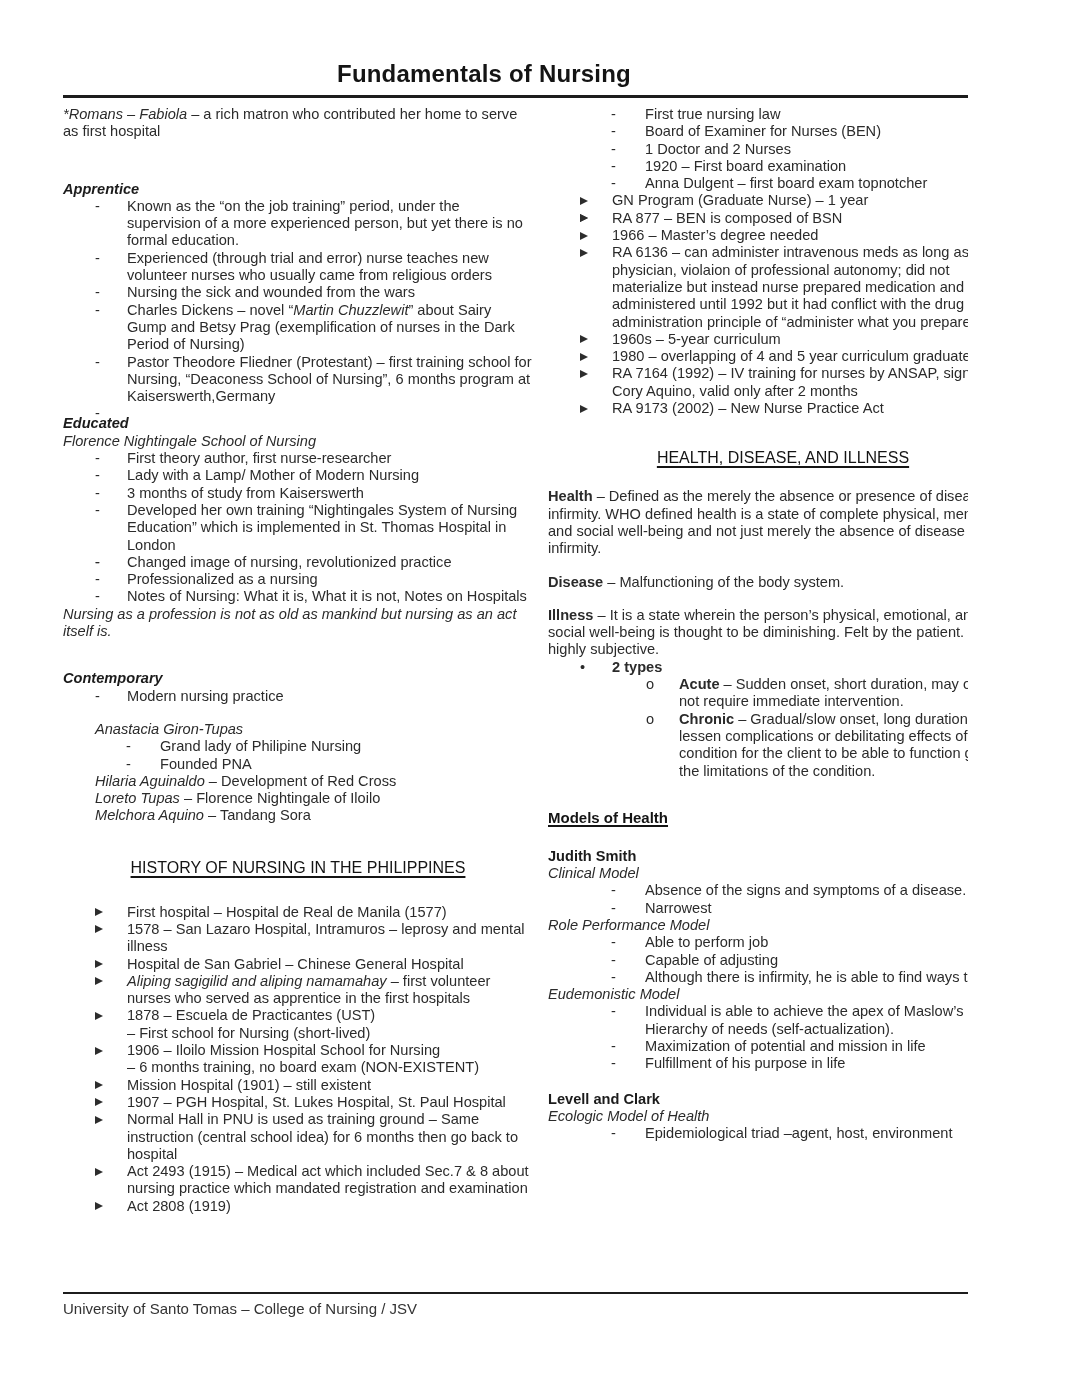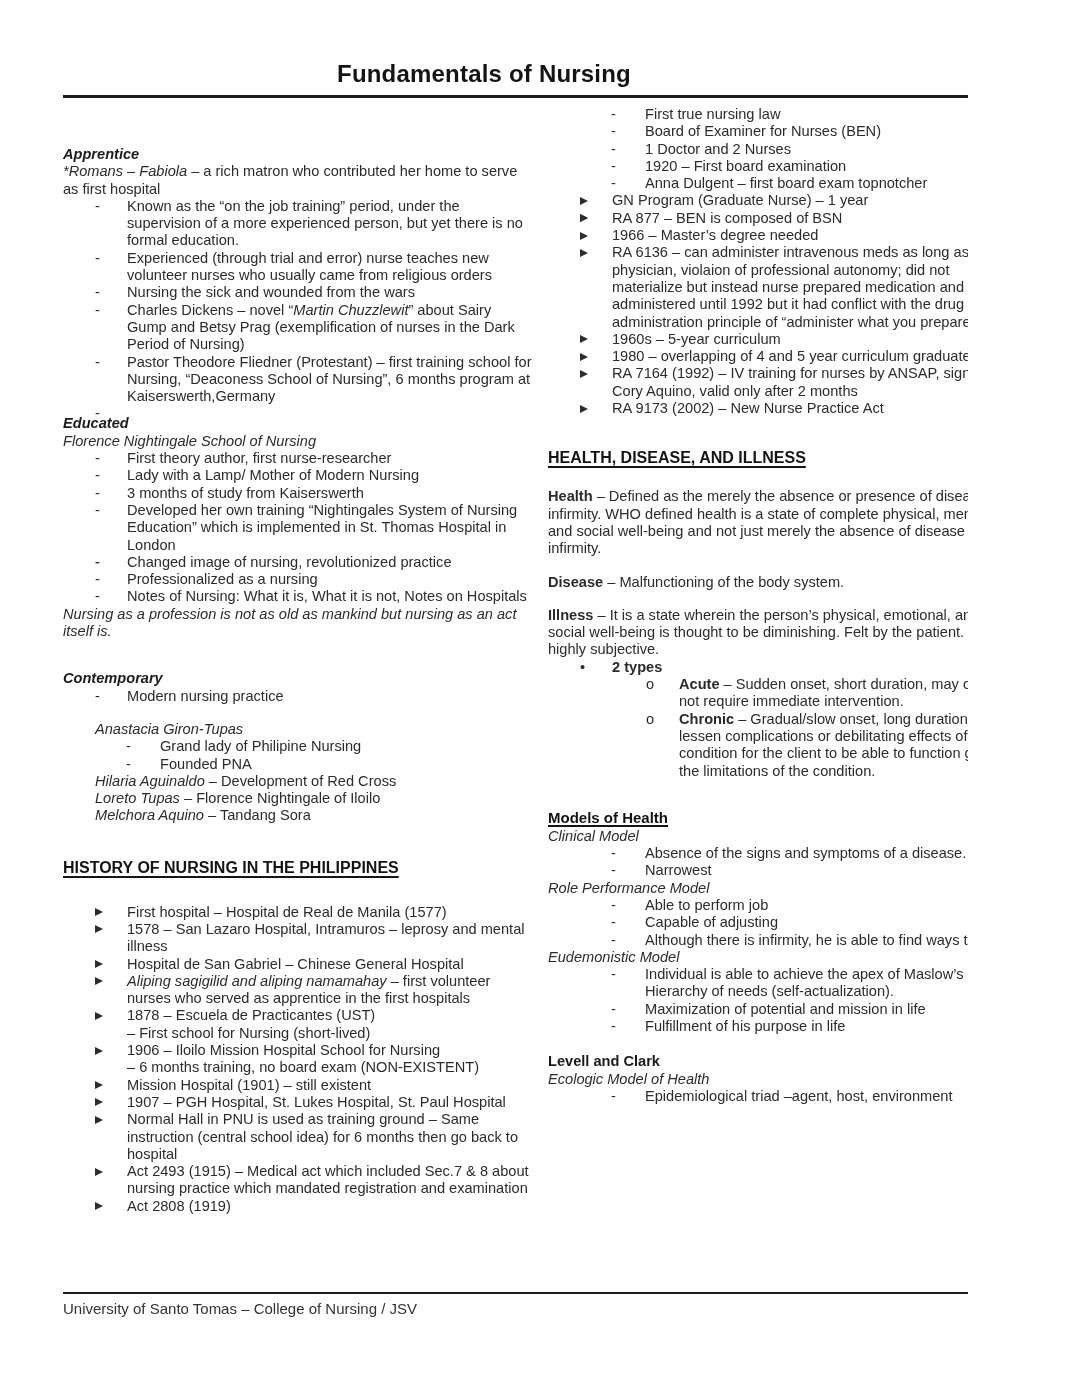--- a/index.html
+++ b/index.html
@@ -5,22 +5,22 @@
   html,body{margin:0;padding:0;background:#ffffff;}
   .page{position:relative;width:968px;height:1397px;background:#ffffff;overflow:hidden;
         font-family:"Liberation Sans",sans-serif;color:#2b2b2b;font-size:14.6px;line-height:17.3px;}
   .title{position:absolute;top:59px;left:0;width:100%;text-align:center;font-weight:700;
          font-size:24px;line-height:30px;color:#141414;letter-spacing:.2px;}
   .title-rule{position:absolute;top:95px;left:63px;width:957px;height:0;border-top:3px solid #1c1c1c;}
   .col{position:absolute;top:106px;width:470px;}
   #left-col{left:63px;}
   #right-col{left:548px;}
   .blk{margin:0;}
-  .h1{font-size:16px;line-height:21px;font-weight:700;color:#141414;
-      text-decoration:underline;text-decoration-thickness:2px;text-underline-offset:3px;}
+  .h1{font-size:16px;line-height:21px;font-weight:400;color:#141414;
+      text-decoration:underline;text-decoration-thickness:2px;text-underline-offset:3px;text-align:center;}
   .h2{font-size:15px;line-height:20px;font-weight:700;color:#141414;
       text-decoration:underline;text-decoration-thickness:1.5px;text-underline-offset:2px;}
   .hlabel{font-weight:700;font-style:italic;color:#1b1b1b;}
   .blabel{font-weight:700;color:#1b1b1b;}
   .ilabel{font-style:italic;}
   .i{font-style:italic;}
   .b{font-weight:700;}
   .bi{font-weight:700;}
   sup{font-size:9.5px;line-height:0;}
   .li{position:relative;}
@@ -38,22 +38,22 @@
   .footer-rule{position:absolute;top:1292px;left:63px;width:957px;height:0;border-top:2.5px solid #1c1c1c;}
   .footer-text{position:absolute;top:1300px;left:63px;font-size:15px;line-height:17px;color:#333333;}
 </style>
 </head>
 <body>
 
 <div class="page">
   <div class="title">Fundamentals of Nursing</div>
   <div class="title-rule"></div>
   <div class="col" id="left-col">
+      <div class="blk para"><span class="txt"><span class="i">*Romans – Fabiola – </span><span>a rich matron who contributed her home to serve as first hospital</span></span></div>
       <div class="blk hlabel" style="margin-top: 40px;"><span class="txt"><span>Apprentice</span></span></div>
-      <div class="blk para"><span class="txt"><span class="i">*Romans – Fabiola – </span><span>a rich matron who contributed her home to serve as first hospital</span></span></div>
       <div class="blk li L1"><span class="bullet dash">-</span><span class="txt"><span>Known as the “on the job training” period, under the supervision of a more experienced person, but yet there is no formal education.</span></span></div>
       <div class="blk li L1"><span class="bullet dash">-</span><span class="txt"><span>Experienced (through trial and error) nurse teaches new volunteer nurses who usually came from religious orders</span></span></div>
       <div class="blk li L1"><span class="bullet dash">-</span><span class="txt"><span>Nursing the sick and wounded from the wars</span></span></div>
       <div class="blk li L1"><span class="bullet dash">-</span><span class="txt"><span>Charles Dickens – novel “</span><span class="i">Martin Chuzzlewit</span><span>” about Sairy Gump and Betsy Prag (exemplification of nurses in the Dark Period of Nursing)</span></span></div>
       <div class="blk li L1"><span class="bullet dash">-</span><span class="txt"><span>Pastor Theodore Fliedner (Protestant) – first training school for Nursing, “Deaconess School of Nursing”, 6 months program at Kaiserswerth,Germany</span></span></div>
       <div class="blk li L1"><span class="bullet dash">-</span><span class="txt"><span></span></span></div>
       <div class="blk hlabel" style="margin-top: 10px;"><span class="txt"><span>Educated</span></span></div>
       <div class="blk ilabel"><span class="txt"><span>Florence Nightingale School of Nursing</span></span></div>
       <div class="blk li L1"><span class="bullet dash">-</span><span class="txt"><span>First theory author, first nurse-researcher</span></span></div>
       <div class="blk li L1"><span class="bullet dash">-</span><span class="txt"><span>Lady with a Lamp/ Mother of Modern Nursing</span></span></div>
@@ -103,20 +103,21 @@
       <div class="blk li L1"><span class="bullet arrow"></span><span class="txt"><span>RA 7164 (1992) – IV training for nurses by ANSAP, signed by Cory Aquino, valid only after 2 months</span></span></div>
       <div class="blk li L1"><span class="bullet arrow"></span><span class="txt"><span>RA 9173 (2002) – New Nurse Practice Act</span></span></div>
       <div class="blk h1" style="margin-top: 30px;"><span class="txt"><span>HEALTH, DISEASE, AND ILLNESS</span></span></div>
       <div class="blk para" style="margin-top: 20px;"><span class="txt"><span class="bi">Health</span><span> – Defined as the merely the absence or presence of disease or infirmity. WHO defined health is a state of complete physical, mental, and social well-being and not just merely the absence of disease or infirmity.</span></span></div>
       <div class="blk para" style="margin-top: 16px;"><span class="txt"><span class="bi">Disease</span><span> – Malfunctioning of the body system.</span></span></div>
       <div class="blk para" style="margin-top: 16px;"><span class="txt"><span class="bi">Illness</span><span> – It is a state wherein the person’s physical, emotional, and social well-being is thought to be diminishing. Felt by the patient. It is highly subjective.</span></span></div>
       <div class="blk li L1"><span class="bullet dot">•</span><span class="txt"><span class="b">2 types</span></span></div>
       <div class="blk li L3"><span class="bullet circle">o</span><span class="txt"><span class="b">Acute</span><span> – Sudden onset, short duration, may or may not require immediate intervention.</span></span></div>
       <div class="blk li L3"><span class="bullet circle">o</span><span class="txt"><span class="b">Chronic</span><span> – Gradual/slow onset, long duration, lessen complications or debilitating effects of the condition for the client to be able to function given the limitations of the condition.</span></span></div>
       <div class="blk h2" style="margin-top: 28px;"><span class="txt"><span>Models of Health</span></span></div>
+      <div class="blk blabel" style="margin-top: 20px;"><span class="txt"><span>Judith Smith</span></span></div>
       <div class="blk ilabel"><span class="txt"><span>Clinical Model</span></span></div>
       <div class="blk li L2"><span class="bullet dash">-</span><span class="txt"><span>Absence of the signs and symptoms of a disease.</span></span></div>
       <div class="blk li L2"><span class="bullet dash">-</span><span class="txt"><span>Narrowest</span></span></div>
       <div class="blk ilabel"><span class="txt"><span>Role Performance Model</span></span></div>
       <div class="blk li L2"><span class="bullet dash">-</span><span class="txt"><span>Able to perform job</span></span></div>
       <div class="blk li L2"><span class="bullet dash">-</span><span class="txt"><span>Capable of adjusting</span></span></div>
       <div class="blk li L2"><span class="bullet dash">-</span><span class="txt"><span>Although there is infirmity, he is able to find ways to cope.</span></span></div>
       <div class="blk ilabel"><span class="txt"><span>Eudemonistic Model</span></span></div>
       <div class="blk li L2"><span class="bullet dash">-</span><span class="txt"><span>Individual is able to achieve the apex of Maslow’s Hierarchy of needs (self-actualization).</span></span></div>
       <div class="blk li L2"><span class="bullet dash">-</span><span class="txt"><span>Maximization of potential and mission in life</span></span></div>

